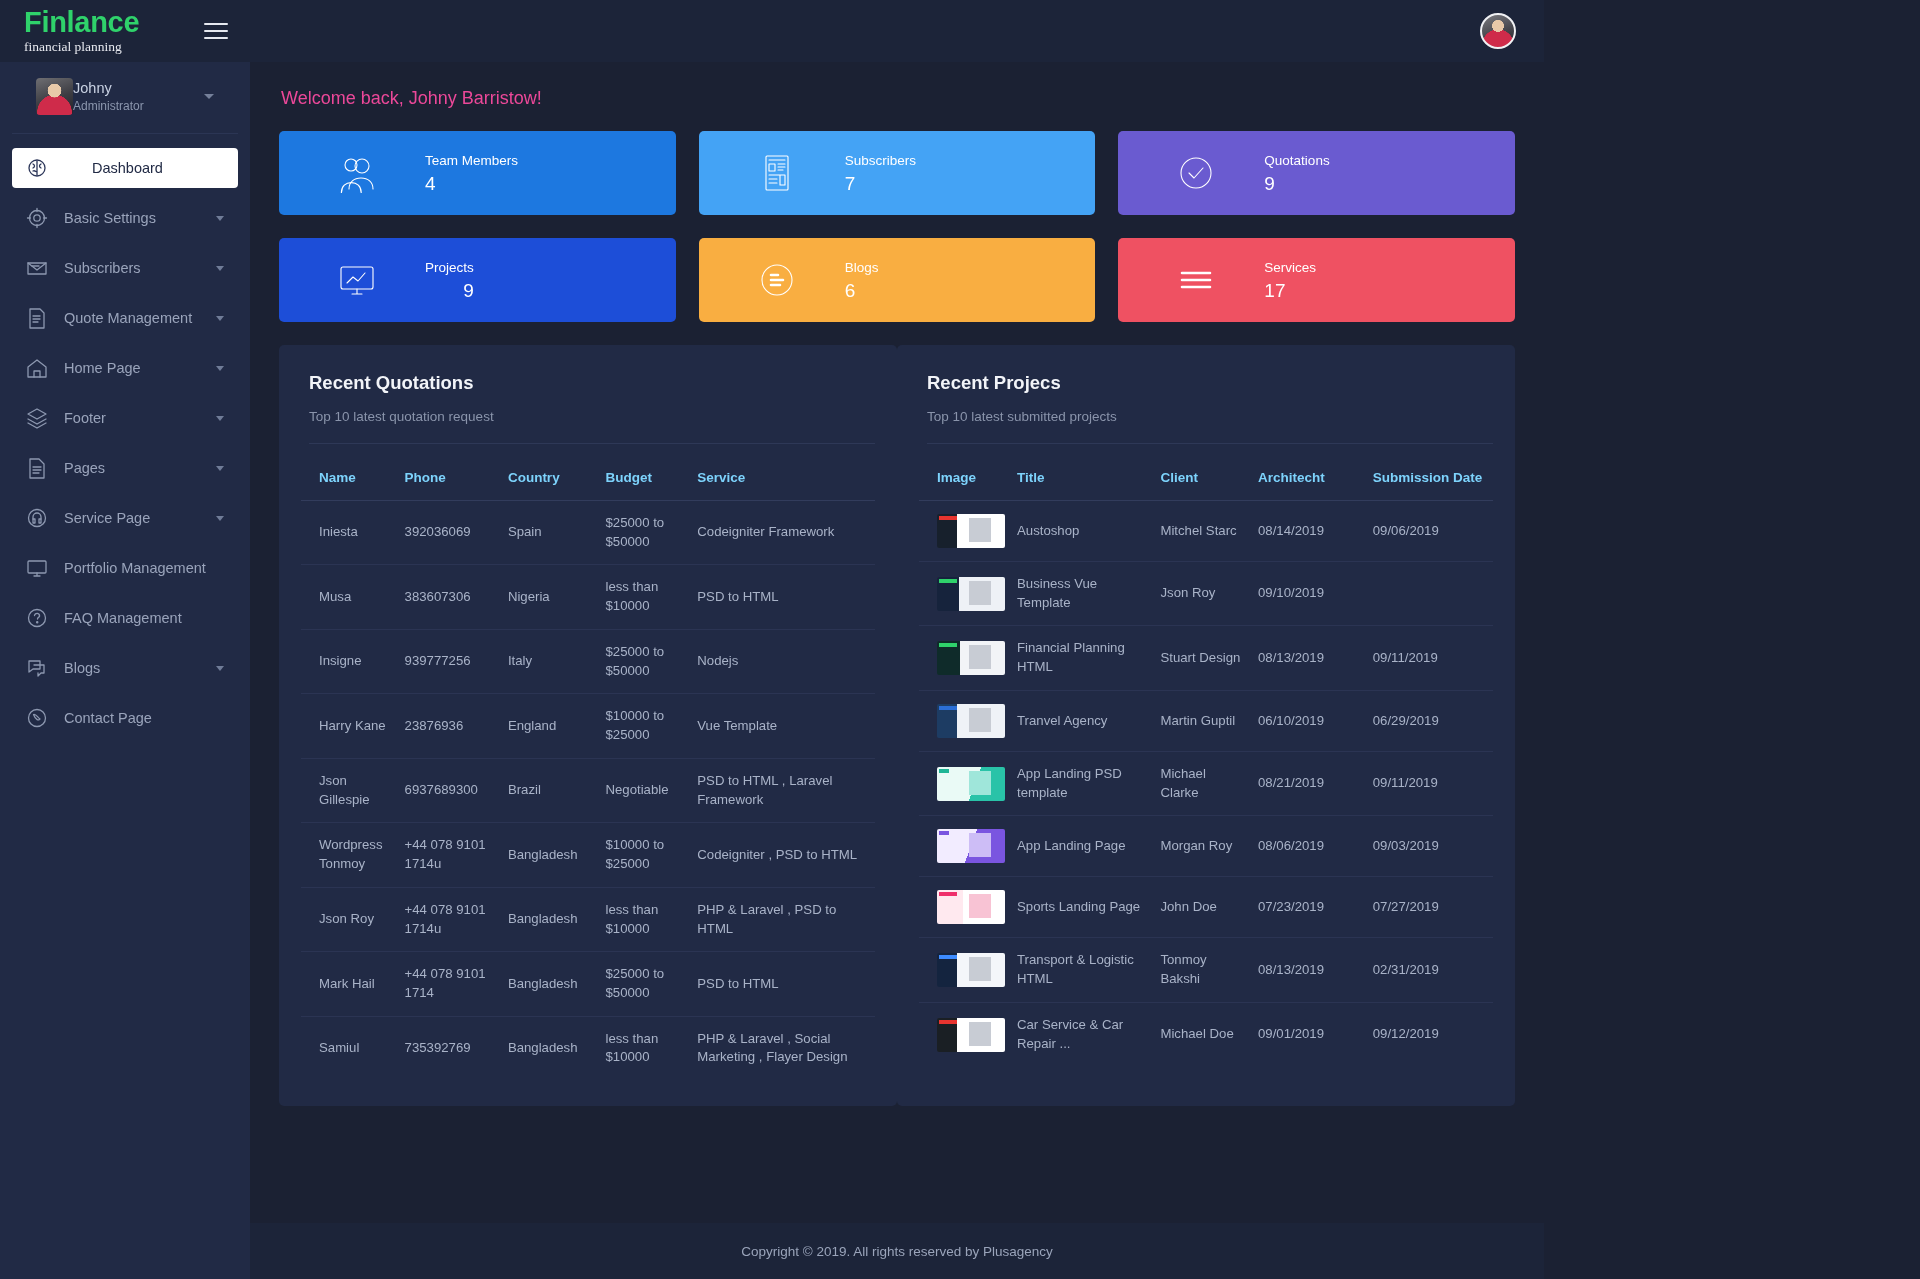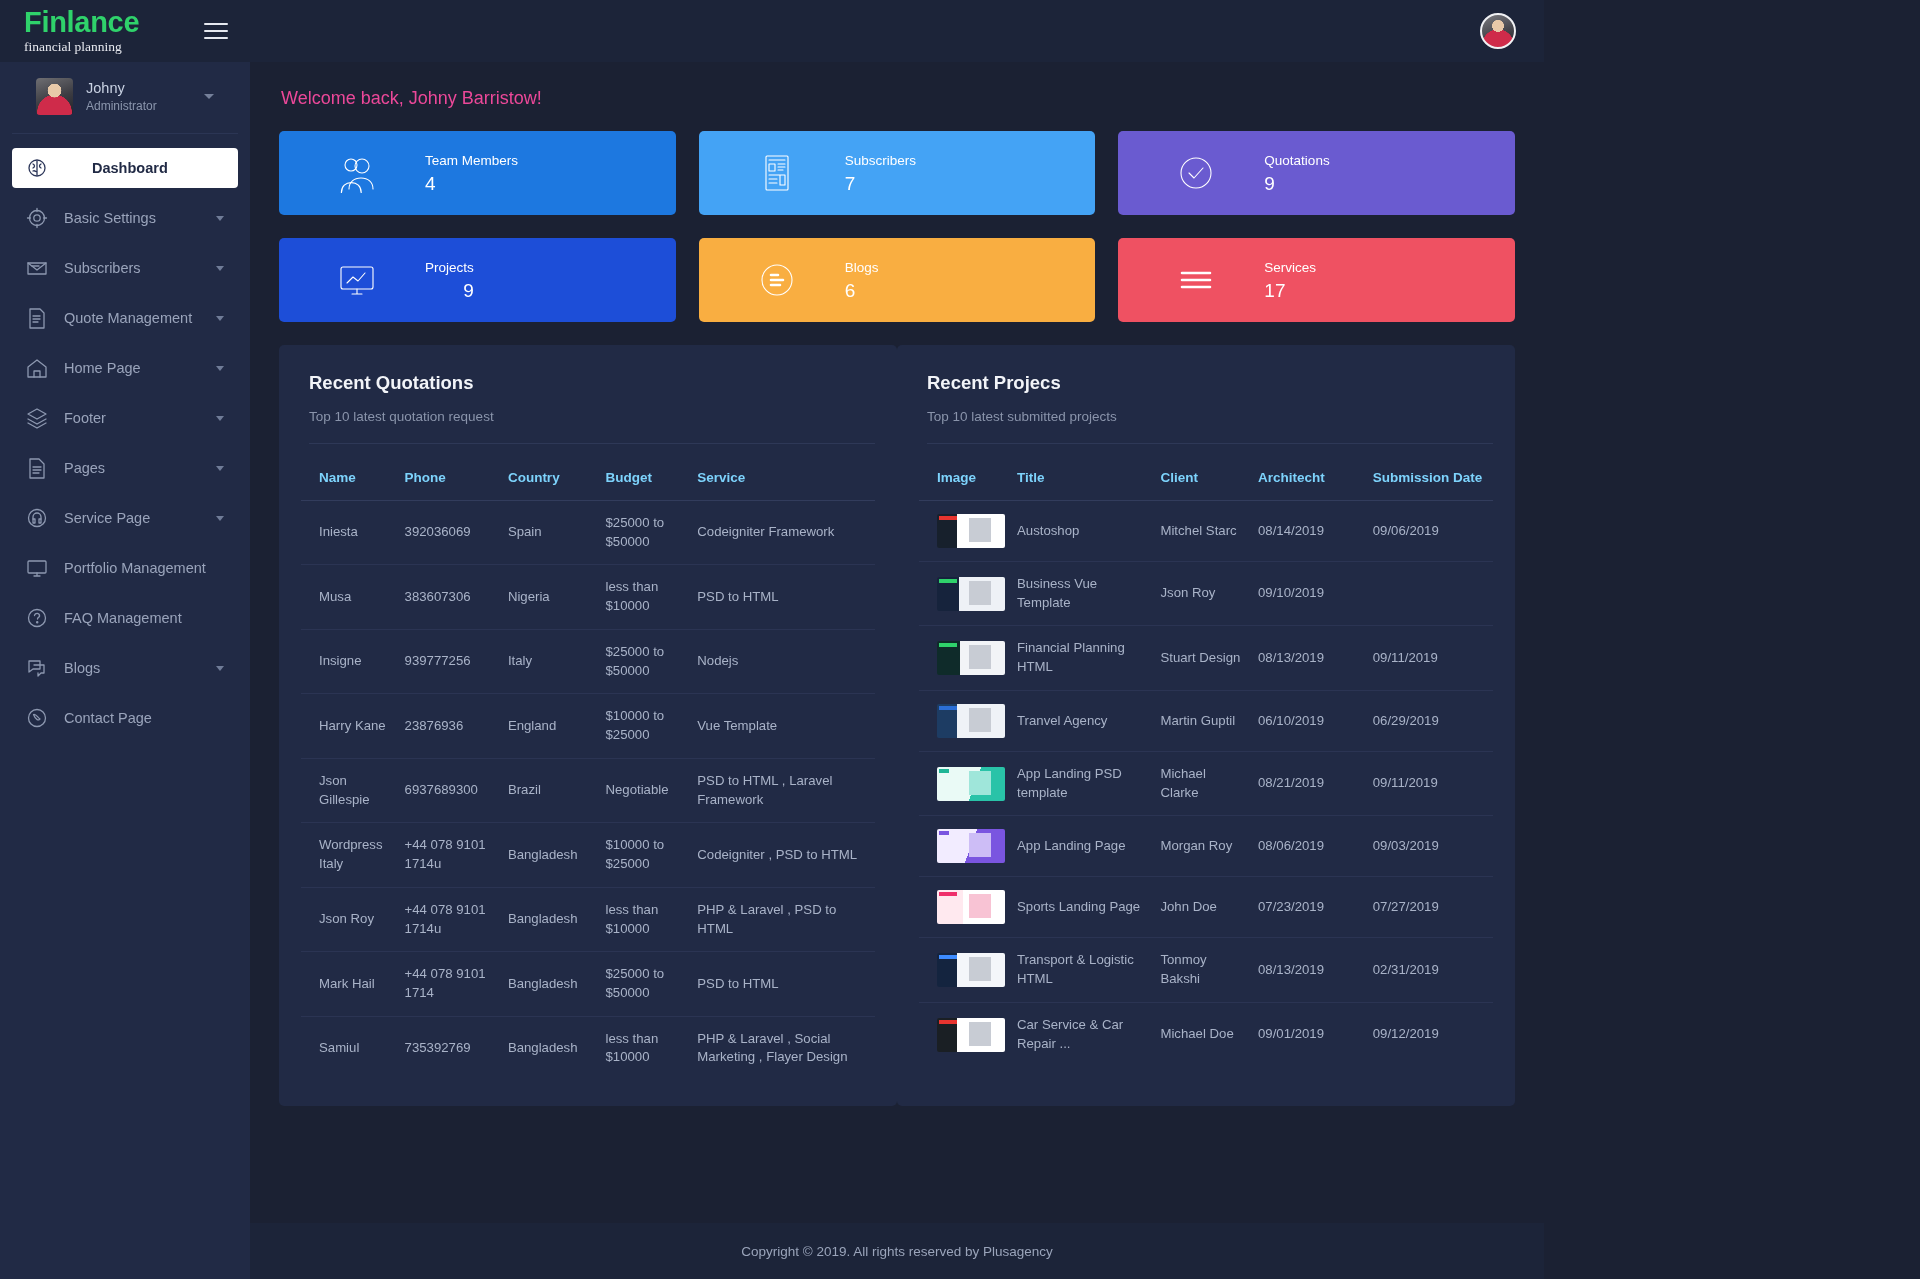--- a/index.html
+++ b/index.html
@@ -33,21 +33,21 @@
     font-size: 13.5px; color: #e8eaf0; display: block;
     margin-top: 3px; font-family: "Liberation Serif", serif;
   }
   .burger { width: 24px; cursor: pointer; }
   .burger span {
     display: block; height: 2px; background: #e6e9f0;
     margin: 5px 0; border-radius: 1px;
   }
 
   .profile {
-    display: flex; align-items: center; gap: 13px;
+    display: flex; align-items: center; 
     padding: 16px 24px 18px 24px;
     border-bottom: 1px solid #2b3554;
     margin: 0 12px;
   }
   .avatar-sm {
     width: 37px; height: 37px; border-radius: 4px;
     background:
       radial-gradient(circle at 50% 34%, #e8c9a8 0 22%, transparent 23%),
       radial-gradient(circle at 50% 92%, #cf2b4a 0 44%, transparent 45%),
       linear-gradient(160deg, #6f6f73 0%, #3c3c42 55%, #22222a 100%);
@@ -63,21 +63,21 @@
 
   .nav { padding: 14px 12px 10px 12px; }
   .nav-item {
     display: flex; align-items: center; gap: 16px;
     height: 40px; padding: 0 14px; margin-bottom: 10px;
     border-radius: 4px; cursor: pointer;
     color: #9aa4bb; font-size: 14.5px;
   }
   .nav-item .ni-label { flex: 1; white-space: nowrap; }
   .nav-item.active {
-    background: #ffffff; color: #212a45; font-weight: 700; gap: 44px;
+    background: #ffffff; color: #212a45; font-weight: 400; gap: 44px;
   }
   .nav-item.active .ico svg { stroke: #2c3659; }
   .ico { width: 22px; height: 22px; flex: 0 0 22px; display: block; }
   .ico svg { width: 22px; height: 22px; stroke: #8d98b0; fill: none; stroke-width: 1.3; }
   .caret-r {
     width: 0; height: 0; border-left: 4.5px solid transparent;
     border-right: 4.5px solid transparent; border-top: 5px solid #707c97;
     margin-left: auto;
   }
 
@@ -430,21 +430,21 @@
                   <td>Vue Template</td>
                 </tr>
                 <tr>
                   <td class="tcol-pad">Json Gillespie</td>
                   <td>6937689300</td>
                   <td>Brazil</td>
                   <td>Negotiable</td>
                   <td>PSD to HTML , Laravel Framework</td>
                 </tr>
                 <tr>
-                  <td class="tcol-pad">Wordpress Italy</td>
+                  <td class="tcol-pad">Wordpress Tonmoy</td>
                   <td>+44 078 9101 1714u</td>
                   <td>Bangladesh</td>
                   <td>$10000 to $25000</td>
                   <td>Codeigniter , PSD to HTML</td>
                 </tr>
                 <tr>
                   <td class="tcol-pad">Json Roy</td>
                   <td>+44 078 9101 1714u</td>
                   <td>Bangladesh</td>
                   <td>less than $10000</td>

